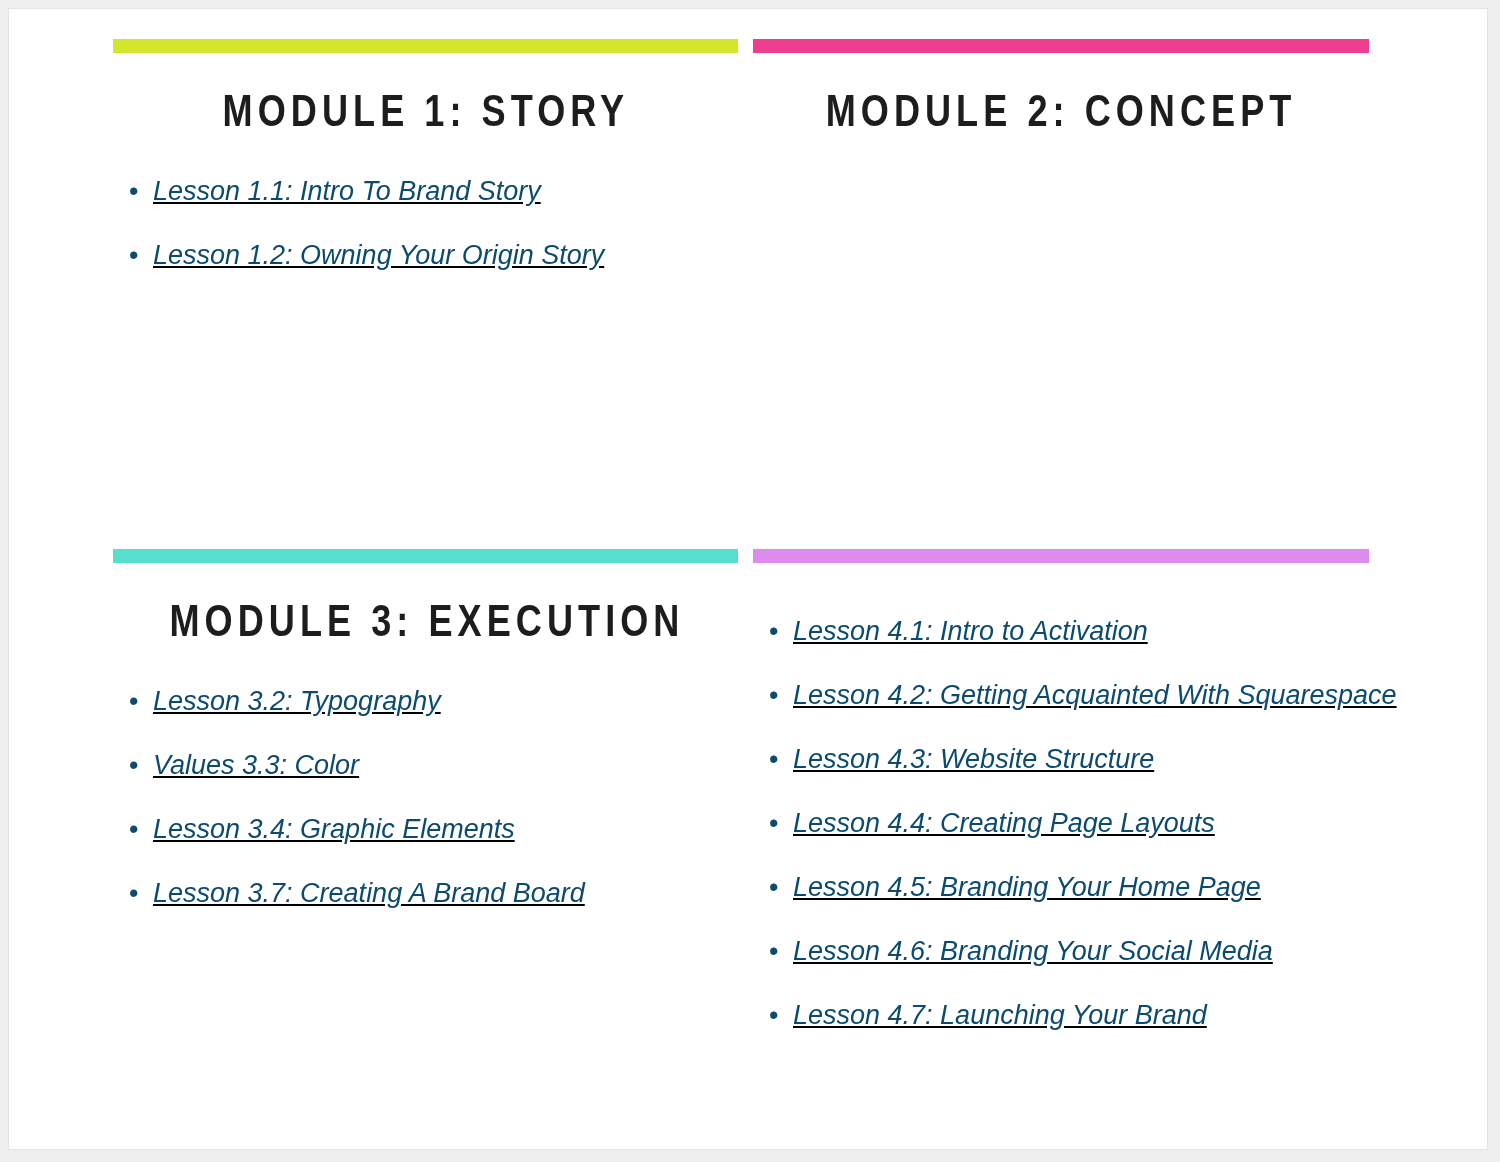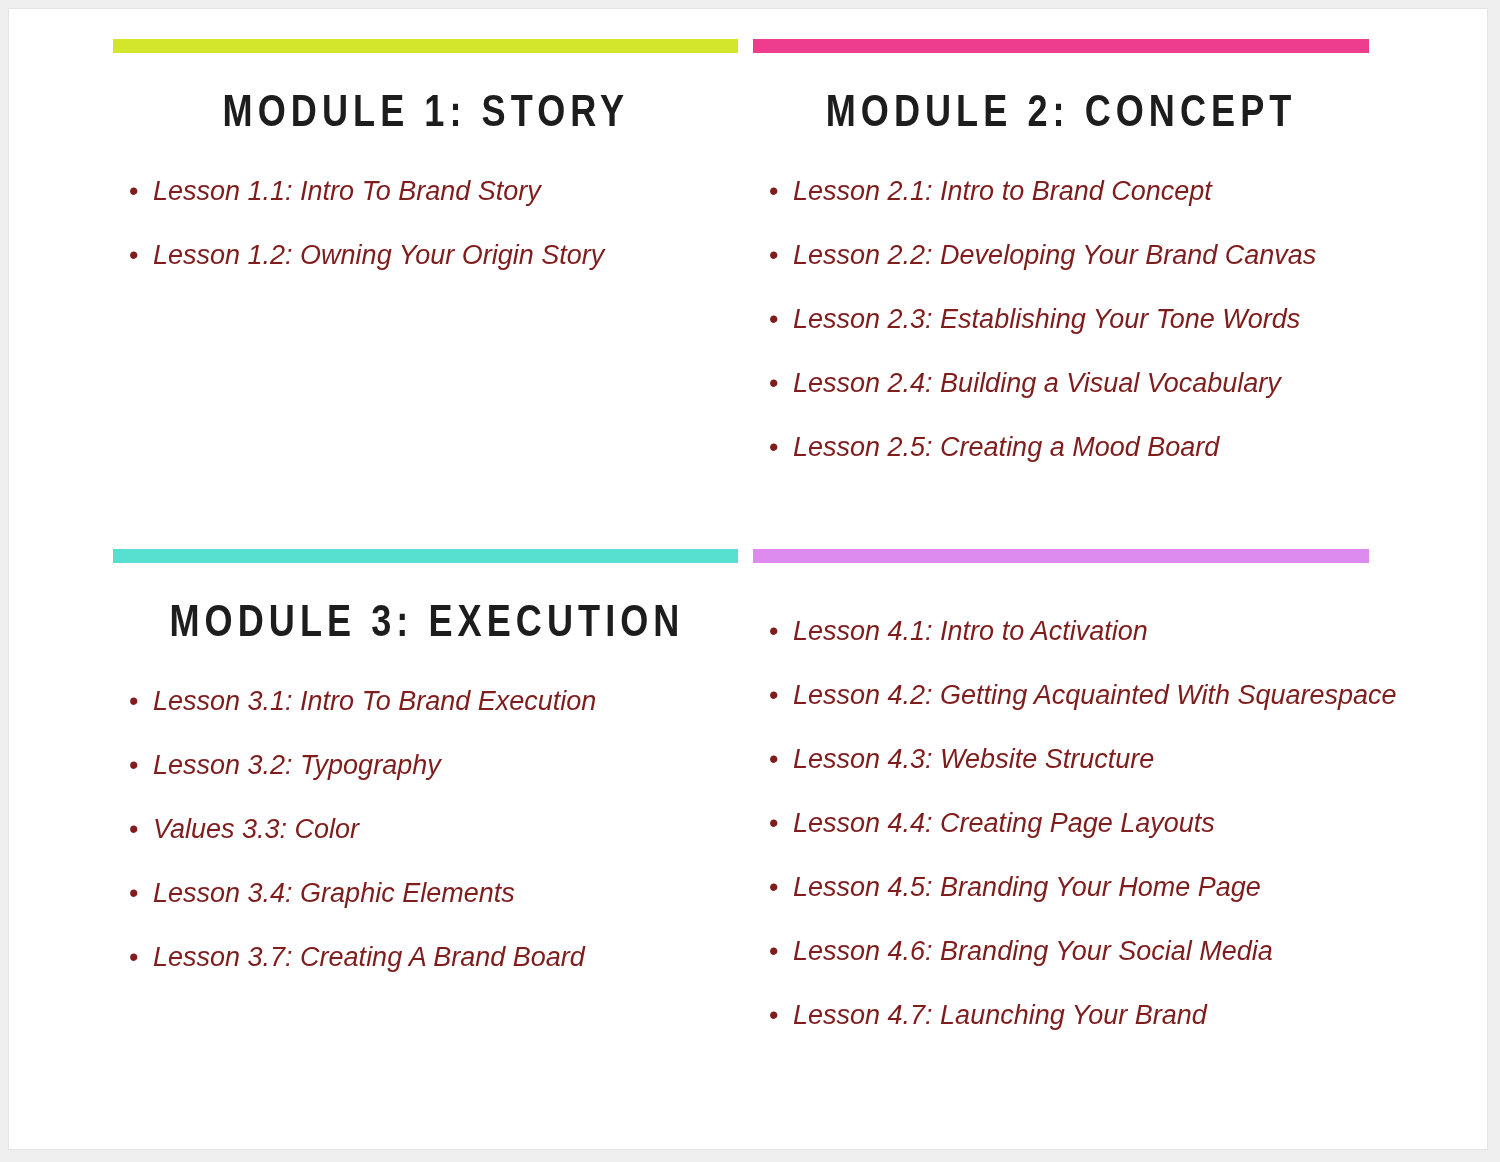--- a/index.html
+++ b/index.html
@@ -14,20 +14,21 @@
 
   .card {
     position: absolute;
     left: 8px;
     top: 8px;
     right: 12px;
     bottom: 12px;
     background: #FFFFFF;
     border: 1px solid #E4E4E4;
     box-sizing: border-box;
+    text-decoration: underline;
   }
 
   .modules-grid {
     display: grid;
     grid-template-columns: 625px 616px;
     grid-template-rows: 510px auto;
     column-gap: 15px;
     padding: 30px 0 0 104px;
   }
 
@@ -56,21 +57,21 @@
 
   .lessons {
     list-style: none;
     margin: 26px 0 0 0;
     padding: 0 0 0 16px;
   }
   .lessons li {
     font-size: 27px;
     line-height: 64px;
     font-style: italic;
-    color: #7f1d1d;
+    color: #0c4a6e;
     white-space: nowrap;
   }
   .lessons li::before {
     content: "\2022";
     display: inline-block;
     width: 24px;
     font-style: normal;
   }
 </style>
 </head>
@@ -88,36 +89,28 @@
         <li>Lesson 1.1: Intro To Brand Story</li>
         <li>Lesson 1.2: Owning Your Origin Story</li>
       </ul>
     </section>
 
     <section class="module">
       <div class="accent-bar" style="background-color: rgb(238, 61, 143);"></div>
       <h2 class="module-title">
         <span class="title-inner">MODULE 2: CONCEPT</span>
       </h2>
-      <ul class="lessons">
-        <li>Lesson 2.1: Intro to Brand Concept</li>
-        <li>Lesson 2.2: Developing Your Brand Canvas</li>
-        <li>Lesson 2.3: Establishing Your Tone Words</li>
-        <li>Lesson 2.4: Building a Visual Vocabulary</li>
-        <li>Lesson 2.5: Creating a Mood Board</li>
-      </ul>
     </section>
 
     <section class="module">
       <div class="accent-bar" style="background-color: rgb(87, 223, 208);"></div>
       <h2 class="module-title">
         <span class="title-inner">MODULE 3: EXECUTION</span>
       </h2>
       <ul class="lessons">
-        <li>Lesson 3.1: Intro To Brand Execution</li>
         <li>Lesson 3.2: Typography</li>
         <li>Values 3.3: Color</li>
         <li>Lesson 3.4: Graphic Elements</li>
         <li>Lesson 3.7: Creating A Brand Board</li>
       </ul>
     </section>
 
     <section class="module">
       <div class="accent-bar" style="background-color: rgb(221, 139, 238);"></div>
       <ul class="lessons">

